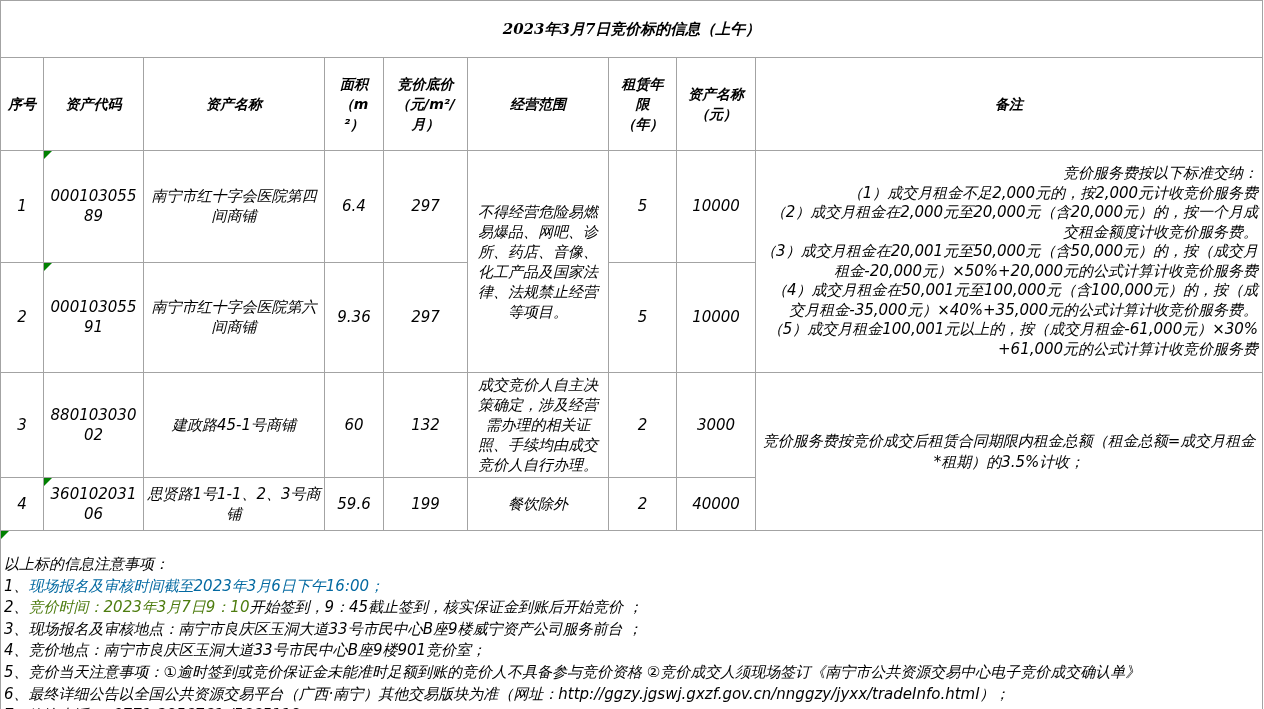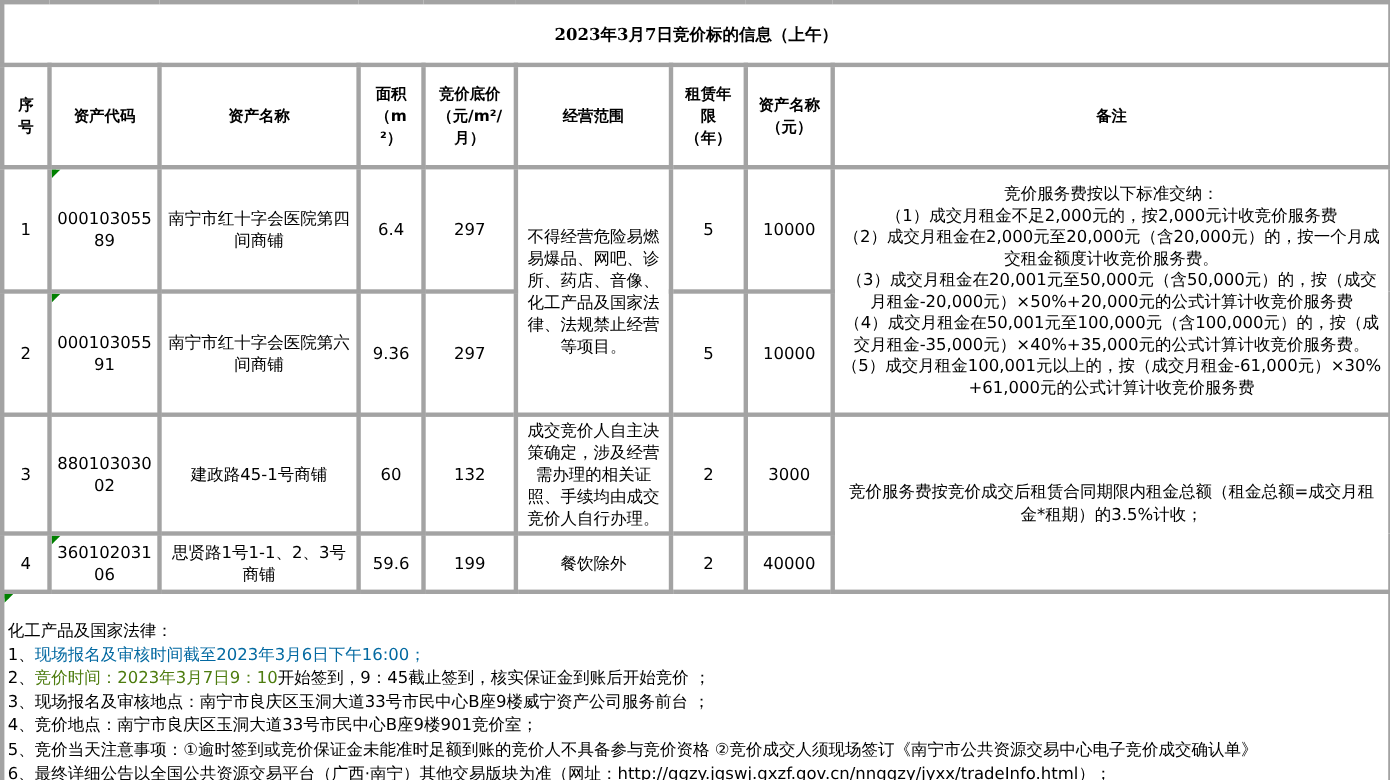--- a/index.html
+++ b/index.html
@@ -6,21 +6,21 @@
   body{
     width:1264px;height:709px;background:#ffffff;color:#000000;
     font-family:"DejaVu Sans","Liberation Sans",sans-serif;
     position:relative;overflow:hidden;
   }
   table.sheet{
     border-collapse:collapse;table-layout:fixed;width:1262px;
     margin:0;
   }
   .sheet td,.sheet th{
-    border:4px solid #a3a3a3;overflow:hidden;word-break:break-all;
+    border:1px solid #a3a3a3;overflow:hidden;word-break:break-all;font-style:italic;
   }
   tr.r-title{height:57px;}
   tr.r-head{height:93px;}
   tr.r1{height:98px;}
   tr.r2{height:97px;}
   tr.r3{height:105px;}
   tr.r4{height:53px;}
   tr.r-notes{height:198px;}
   .title-cell{
     font-family:"DejaVu Serif","Liberation Serif",serif;
@@ -28,21 +28,21 @@
   }
   .sheet th{
     font-size:14px;font-weight:bold;text-align:center;vertical-align:middle;
     padding:2px 7px;line-height:20px;
   }
   .sheet td{
     font-size:15px;text-align:center;vertical-align:middle;
     padding:2px 3px;line-height:20px;position:relative;
   }
   td.remark-long{
-    text-align:center;white-space:pre-line;line-height:19.5px;padding:13px 4px;
+    text-align:right;white-space:pre-line;line-height:19.5px;padding:13px 4px;
   }
   td.remark-center{line-height:21px;padding:18px 6px;}
   td.notes-cell{
     text-align:left;vertical-align:top;
     padding:23px 6px 0 3px;line-height:21.6px;font-size:15px;
   }
   .note-line{white-space:pre-wrap;min-height:21.6px;}
   .corner-marker{
     position:absolute;top:0;left:0;width:0;height:0;
     border:4px solid transparent;
@@ -128,21 +128,21 @@
     <td>59.6</td>
     <td>199</td>
     <td>餐饮除外</td>
     <td>2</td>
     <td>40000</td>
   </tr>
 
   <tr class="r-notes">
     <td class="notes-cell" colspan="9">
       <span class="corner-marker"></span>
-      <div class="note-line">化工产品及国家法律：</div>
+      <div class="note-line">以上标的信息注意事项：</div>
       <div class="note-line"><span>1、</span><span style="color:#0369a1">现场报名及审核时间截至2023年3月6日下午16:00；</span></div>
       <div class="note-line"><span>2、</span><span style="color:#4d7c0f">竞价时间：2023年3月7日9：10</span><span>开始签到，9：45截止签到，核实保证金到账后开始竞价 ；</span></div>
       <div class="note-line"><span>3、现场报名及审核地点：南宁市良庆区玉洞大道33号市民中心B座9楼威宁资产公司服务前台 ；</span></div>
       <div class="note-line"><span>4、竞价地点：南宁市良庆区玉洞大道33号市民中心B座9楼901竞价室；</span></div>
       <div class="note-line"><span>5、竞价当天注意事项：①逾时签到或竞价保证金未能准时足额到账的竞价人不具备参与竞价资格 ②竞价成交人须现场签订《南宁市公共资源交易中心电子竞价成交确认单》</span></div>
       <div class="note-line"><span>6、最终详细公告以全国公共资源交易平台（广西·南宁）其他交易版块为准（网址：http://ggzy.jgswj.gxzf.gov.cn/nnggzy/jyxx/tradeInfo.html）；</span></div>
       <div class="note-line"><span>7、咨询电话：  0771-2856761 /5665118；</span></div>
     </td>
   </tr>
 </tbody>

